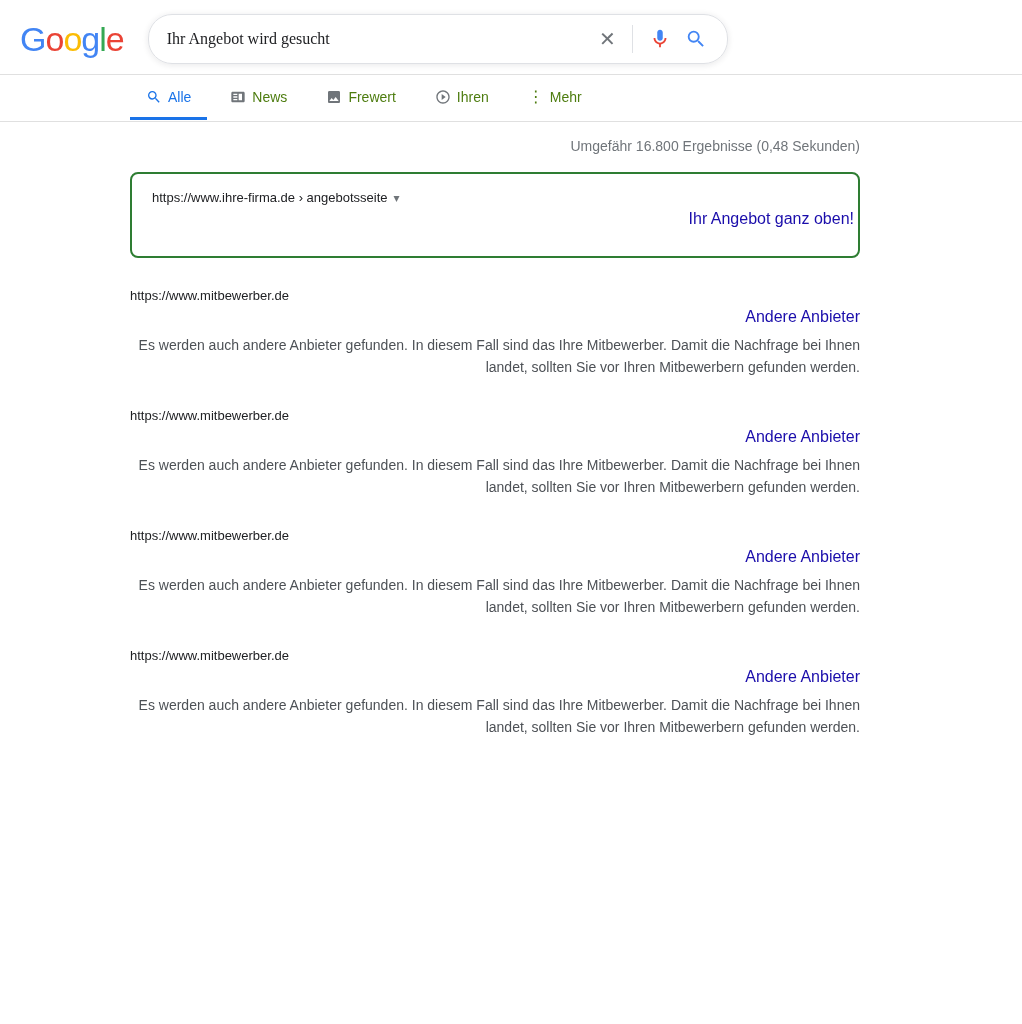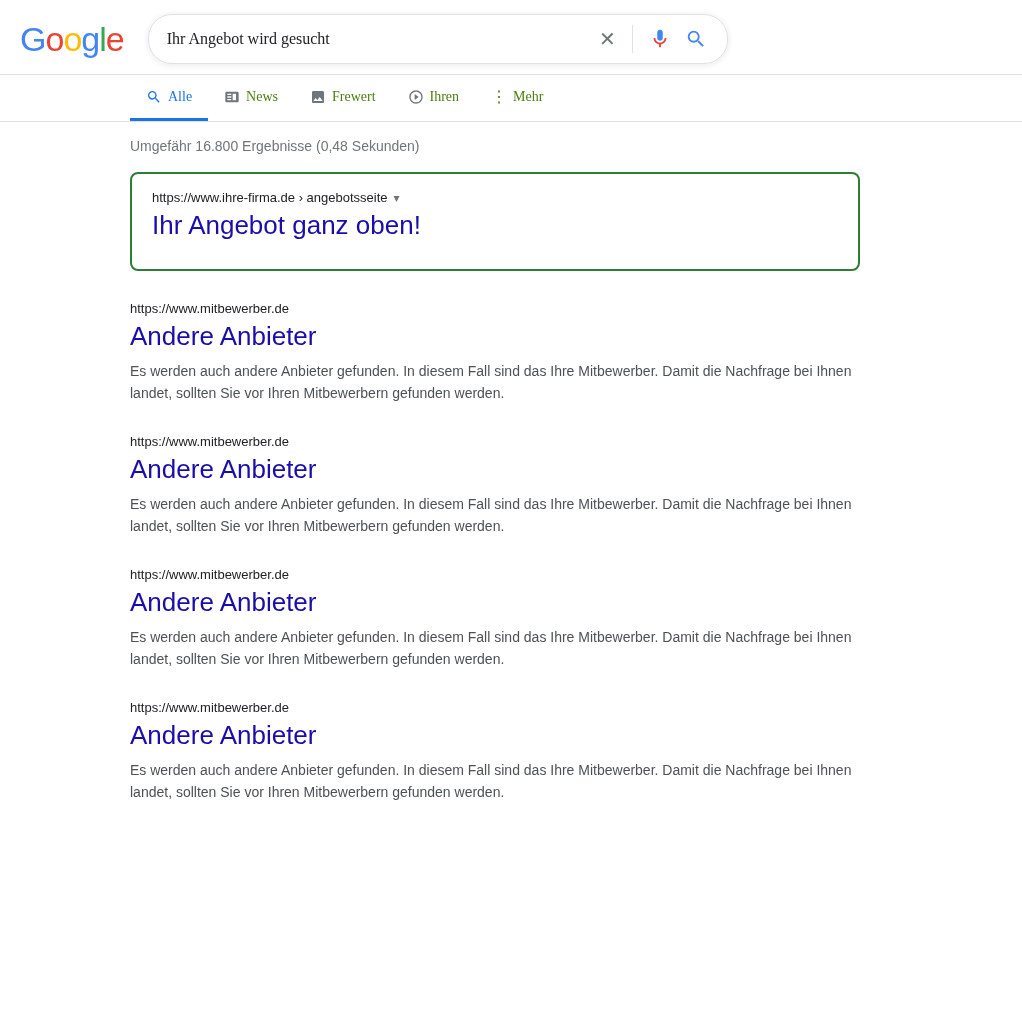--- a/index.html
+++ b/index.html
@@ -76,24 +76,24 @@
     .search-divider {
       width: 1px;
       height: 28px;
       background: #dfe1e5;
       margin: 0 4px;
     }
 
     
     .nav-tabs {
       display: flex;
+      align-items: center;
       padding: 0 20px 0 130px;
-      gap: 0;
+      gap: 7px;
       border-bottom: 1px solid #e0e0e0;
-      font-family: Liberation Serif, serif;
     }
     .nav-tab {
       display: flex;
       align-items: center;
       gap: 6px;
       padding: 12px 16px;
       font-size: 14px;
       color: #4d7c0f;
       cursor: pointer;
       border-bottom: 3px solid transparent;
@@ -107,20 +107,21 @@
     .nav-tab .tab-icon {
       font-size: 16px;
       display: flex;
       align-items: center;
     }
 
     
     .main-content {
       padding: 16px 0 16px 130px;
       max-width: 860px;
+      text-align: right;
     }
 
     .results-info {
       font-size: 14px;
       color: #70757a;
       margin-bottom: 18px;
     }
 
     
     .result-item {
@@ -142,21 +143,21 @@
     }
     .result-url {
       font-size: 13px;
       color: #202124;
     }
     .result-url-chevron {
       color: #70757a;
       font-size: 12px;
     }
     .result-title {
-      font-size: 26px;
+      font-size: 16px;
       color: #1a0dab;
       cursor: pointer;
       text-decoration: none;
       display: block;
       margin-bottom: 6px;
       line-height: 1.3;
     }
     .result-description {
       font-size: 14px;
       color: #4d5156;

